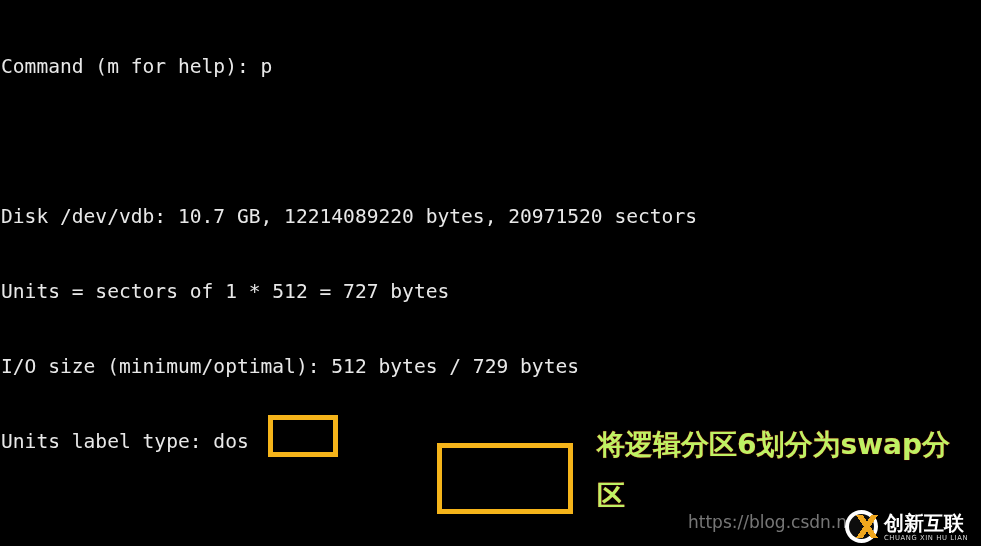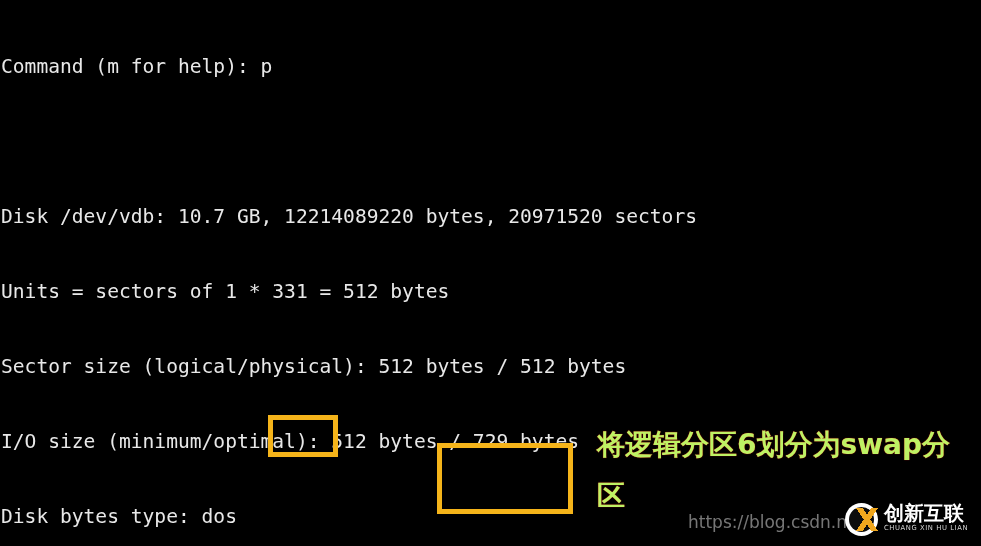--- a/index.html
+++ b/index.html
@@ -70,21 +70,21 @@
     letter-spacing:0px;
     white-space:pre;
     z-index:6;
   }
 
   
   #logo {
     position:absolute;
     left:845px; top:503px;
     width:136px; height:40px;
-    display:flex; align-items:flex-start; gap:6px;
+    display:flex; align-items:flex-end; gap:6px;
     z-index:7;
   }
   #logo-mark {
     position:relative;
     width:33px; height:33px; flex:0 0 33px;
     border-radius:50%;
     background:#ffffff;
   }
   #logo-mark::before {
     content:"";
@@ -124,24 +124,23 @@
 </style>
 </head>
 <body>
 
 <div id="screen">
 
   <div id="terminal">
     <span class="tline">Command (m for help): p</span>
     <span class="tline blank"></span>
     <span class="tline">Disk /dev/vdb: 10.7 GB, 12214089220 bytes, 20971520 sectors</span>
-    <span class="tline">Units = sectors of 1 * 331 = 512 bytes</span>
-    <span class="tline">Sector size (logical/physical): 512 bytes / 512 bytes</span>
+    <span class="tline">Units = sectors of 1 * 512 = 727 bytes</span>
     <span class="tline">I/O size (minimum/optimal): 512 bytes / 729 bytes</span>
-    <span class="tline">Disk bytes type: dos</span>
+    <span class="tline">Units label type: dos</span>
     
     
     
     
     
     
     
     
     
     

